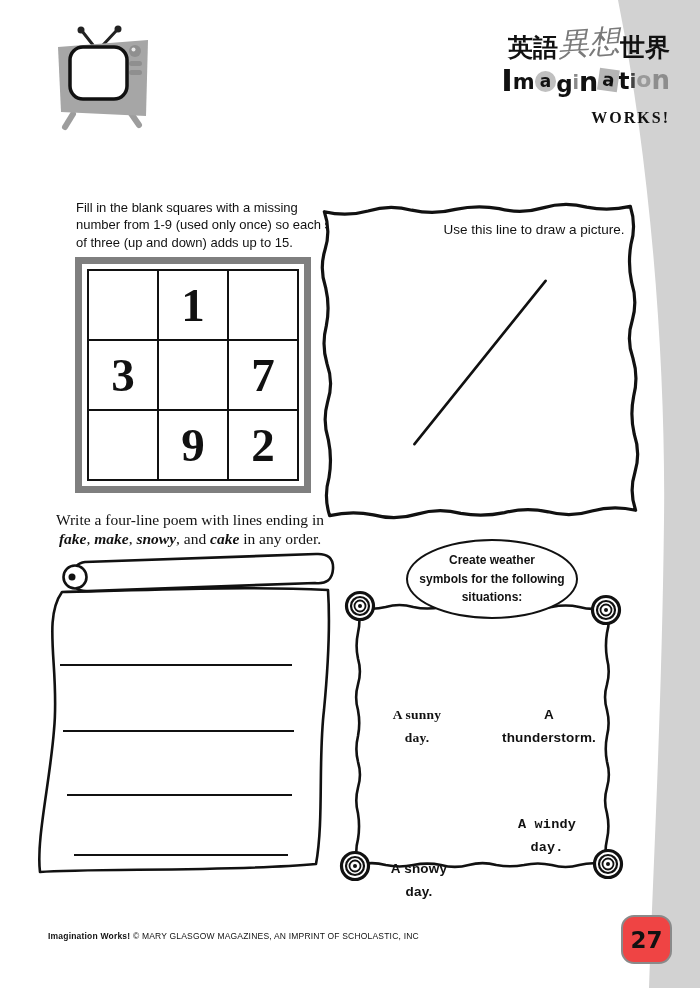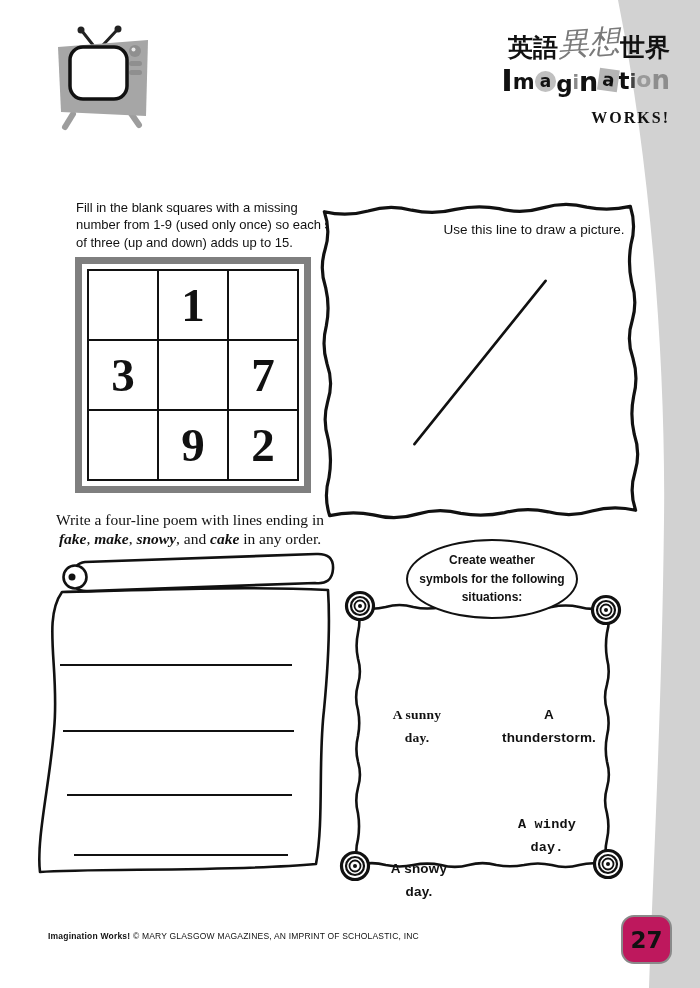--- a/index.html
+++ b/index.html
@@ -73,21 +73,21 @@
   .situation{position:absolute;text-align:center;font-weight:bold;font-size:13.5px;
              line-height:23px;z-index:2;letter-spacing:.2px;}
   #sit-0{left:368px;top:703px;width:98px;font-family:Liberation Serif, serif;}
   #sit-1{left:483px;top:703px;width:132px;}
   #sit-2{left:370px;top:813px;width:98px;margin-top:44px;}
   #sit-3{left:488px;top:813px;width:118px;font-family:Liberation Mono, monospace;}
 
   
   #footer{left:48px;top:931px;font-size:8.5px;letter-spacing:.2px;z-index:2;white-space:nowrap;}
   #footer b{font-size:8.5px;}
-  #page-badge{left:621px;top:915px;width:47px;height:45px;background:#be185d;border:2px solid #8a8a8a;
+  #page-badge{left:621px;top:915px;width:47px;height:45px;background:#ef4444;border:2px solid #8a8a8a;
               border-radius:13px;z-index:3;display:flex;align-items:center;justify-content:center;
               font-family:"DejaVu Sans",sans-serif;font-weight:bold;font-size:23px;}
 </style>
 </head>
 <body>
 
 <div class="page">
 
   <svg id="band" width="700" height="988" viewBox="0 0 700 988">
     <path d="M 618 0 C 650 160 666 360 664 520 C 662 700 654 850 649 988 L 700 988 L 700 0 Z" fill="#d2d2d2"></path>

